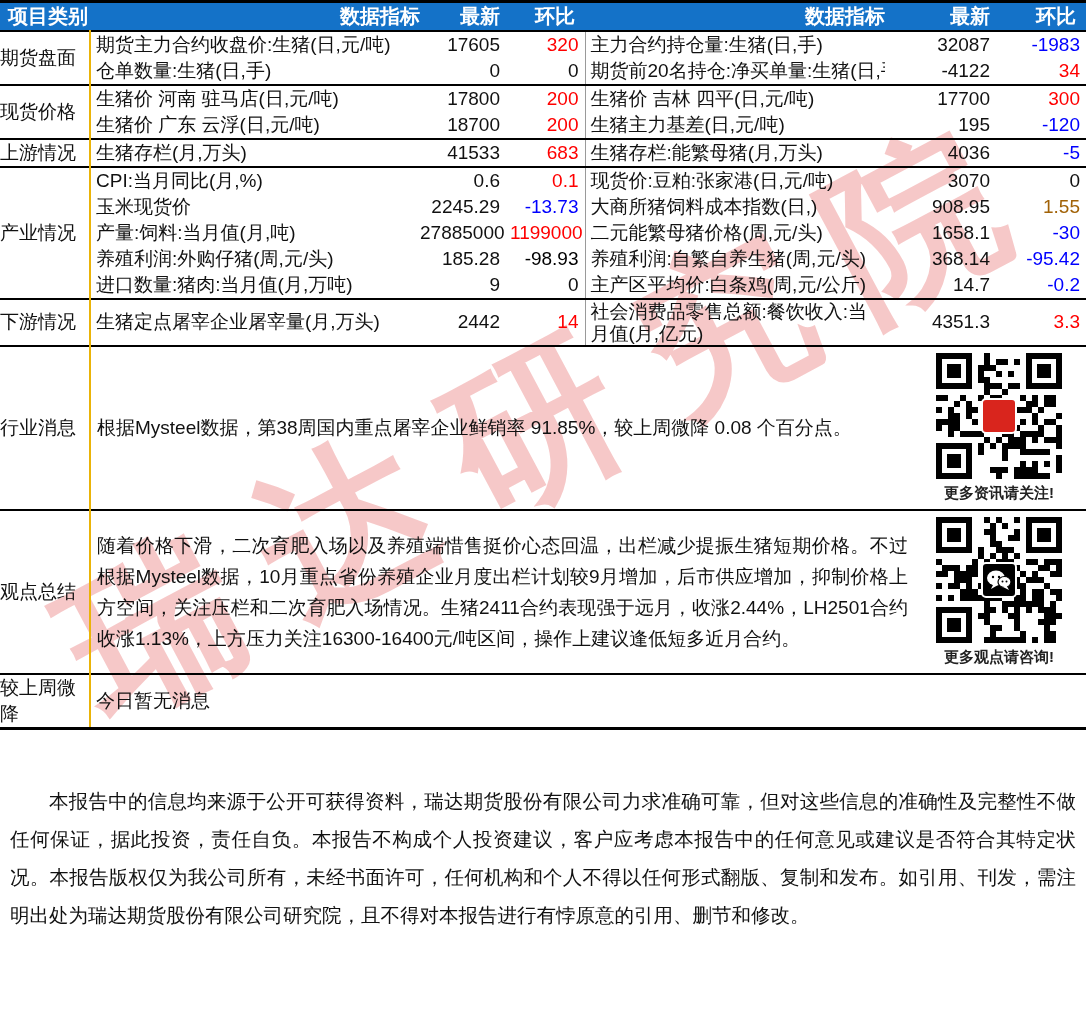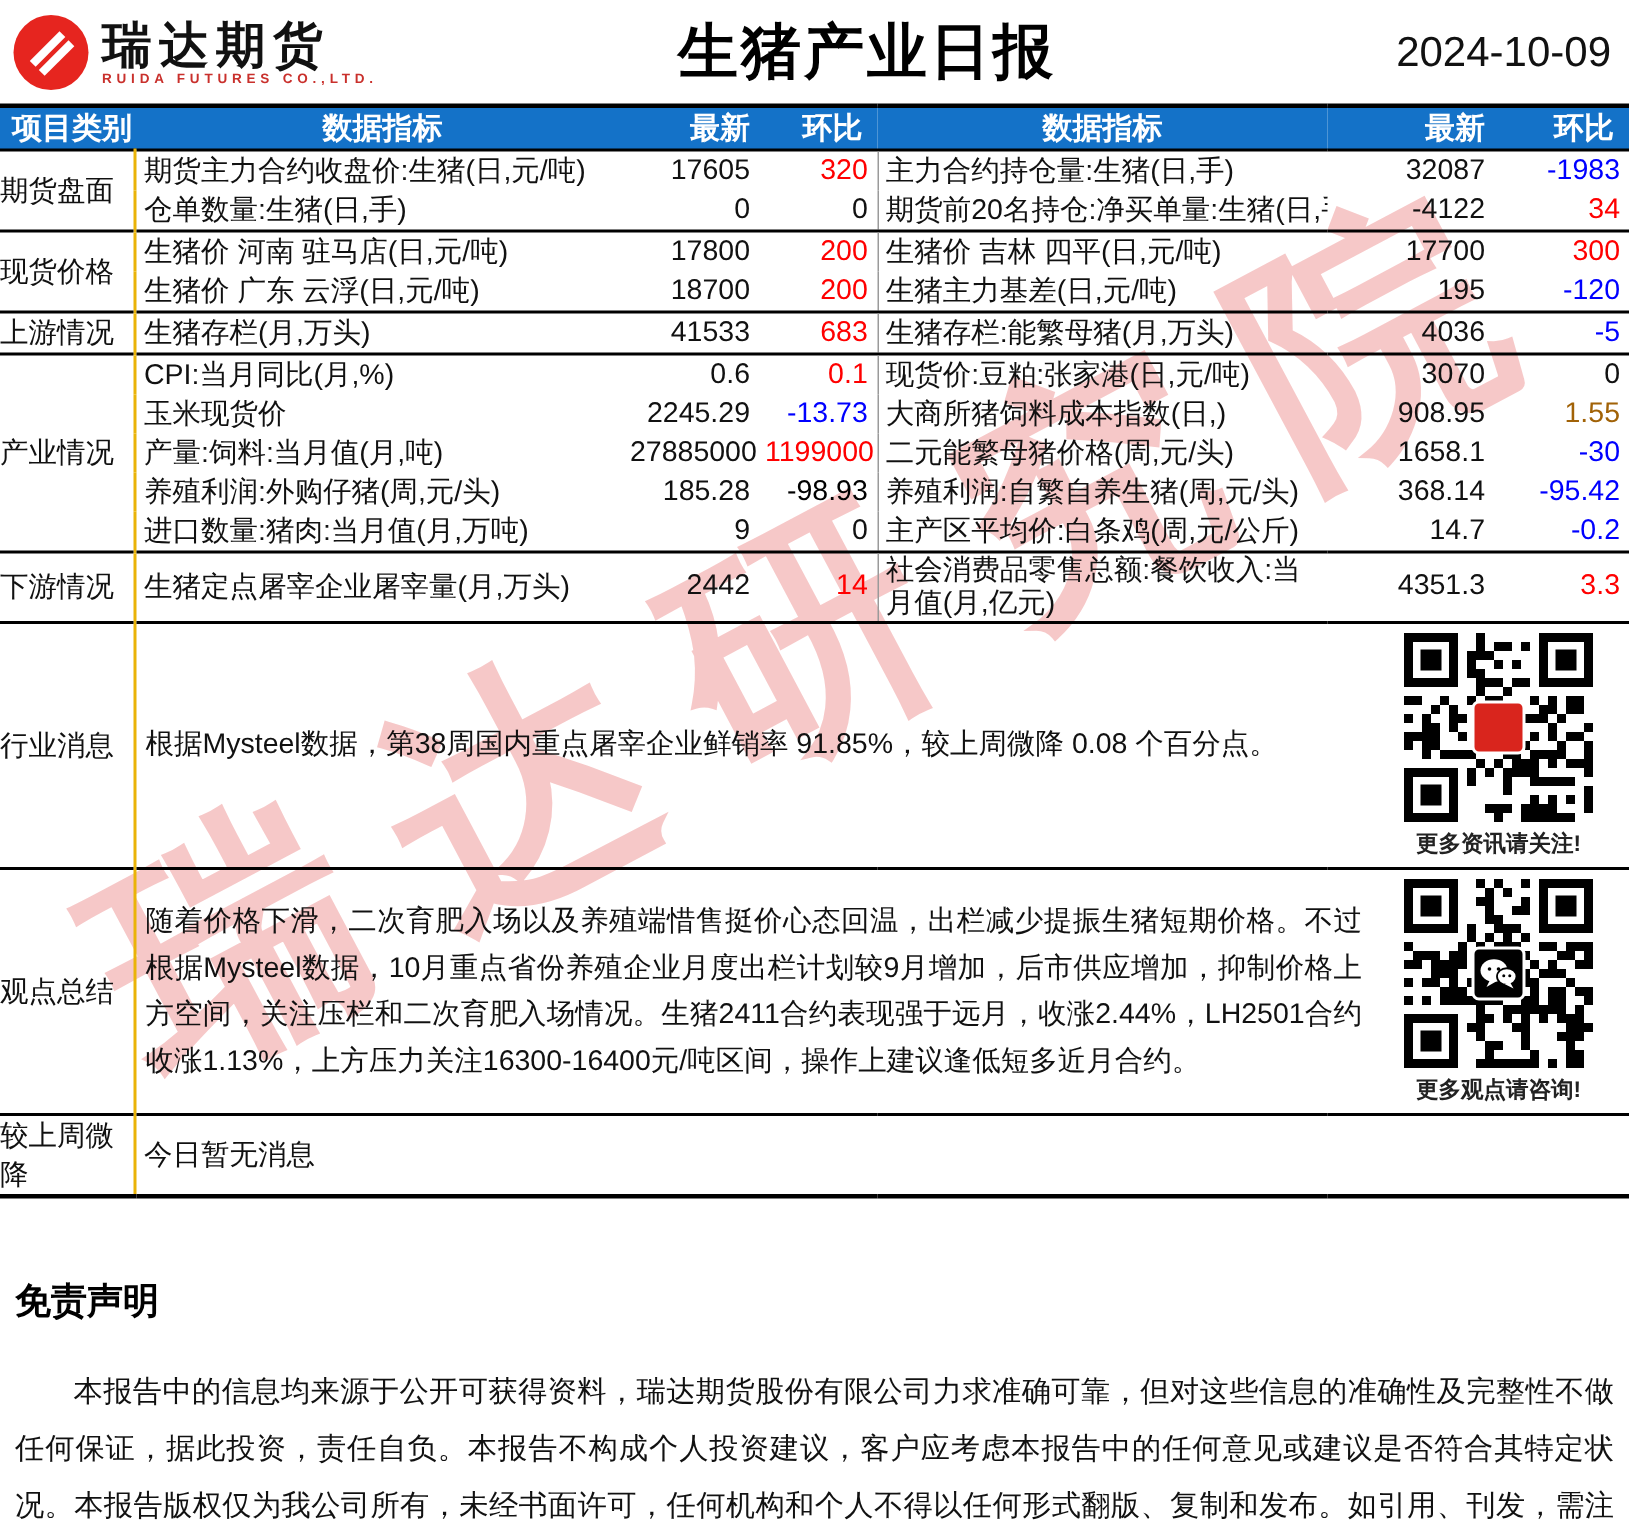--- a/index.html
+++ b/index.html
@@ -19,21 +19,21 @@
   .logo-txt { margin-left:8px; }
   .logo-cn { font-size:33px; font-weight:bold; letter-spacing:5px; color:#111; line-height:34px; }
   .logo-en { font-size:9px; letter-spacing:3.2px; color:#c9302c; font-weight:bold; }
   .main-title { flex:1; text-align:center; font-size:40px; font-weight:bold; color:#000; letter-spacing:2px; }
   .date { width:210px; text-align:right; font-size:28px; color:#111; padding-right:4px; }
 
   
   table { border-collapse:collapse; table-layout:fixed; width:1086px; border-top:3px solid #000; }
   thead th { background:#1472c8; color:#fff; font-size:20px; font-weight:bold; height:29px; }
   th.h-cat { text-align:left; padding-left:8px; }
-  th.h-ind { text-align:center; }
+  th.h-ind { text-align:right; }
   th.h-num { text-align:right; padding-right:10px; }
   tbody td { font-size:19px; color:#111; height:25px; vertical-align:middle; }
   td.cat { border-right:2px solid #eab308; text-align:left; font-size:19px;border-radius:11px; }
   td.ind { text-align:left; padding-left:5px; white-space:nowrap; overflow:hidden; }
   td.ind.wrap { white-space:normal; line-height:1.15; padding-top:1px; }
   td.num { text-align:right; padding-right:10px; }
   td.chg { text-align:right; padding-right:6px; }
   td.rind { border-left:1px solid #9a9a9a; }
   tr.gs > td { border-top:2px solid #000; }
   tr.last > td { border-bottom:3px solid #000; }
@@ -66,35 +66,20 @@
   .disc-body { margin-top:26px; font-size:19.5px; line-height:38px; color:#111; text-align:justify; text-indent:2em; }
 </style>
 </head>
 <body>
 
 <div class="page">
   <div class="watermark">瑞达研究院</div>
 
   <div class="content">
 
-    <div class="topbar">
-      <div class="logo">
-        <svg width="52" height="52" viewBox="0 0 52 52">
-          <circle cx="26" cy="26" r="25" fill="#e6251f"></circle>
-          <rect x="12" y="20" width="28" height="5.5" fill="#fff" transform="rotate(-45 26 26)"></rect>
-          <rect x="12" y="28.5" width="28" height="5.5" fill="#fff" transform="rotate(-45 26 26)"></rect>
-        </svg>
-        <div class="logo-txt">
-          <div class="logo-cn">瑞达期货</div>
-          <div class="logo-en">RUIDA FUTURES CO.,LTD.</div>
-        </div>
-      </div>
-      <div class="main-title">生猪产业日报</div>
-      <div class="date">2024-10-09</div>
-    </div>
 
     <table>
       <colgroup>
         <col style="width:90px">
           <col style="width:330px">
           <col style="width:90px">
           <col style="width:75px">
         <col style="width:300px">
           <col style="width:115px">
           <col style="width:86px">
@@ -536,17 +521,16 @@
         <tr class="gs last" style="height:33px">
           <td class="cat">较上周微降</td>
           <td colspan="6" class="ind keynote">今日暂无消息</td>
         </tr>
       </tbody>
     </table>
 
 
 
     <div class="disclaimer">
-      <div class="disc-title">免责声明</div>
       <div class="disc-body">本报告中的信息均来源于公开可获得资料，瑞达期货股份有限公司力求准确可靠，但对这些信息的准确性及完整性不做任何保证，据此投资，责任自负。本报告不构成个人投资建议，客户应考虑本报告中的任何意见或建议是否符合其特定状况。本报告版权仅为我公司所有，未经书面许可，任何机构和个人不得以任何形式翻版、复制和发布。如引用、刊发，需注明出处为瑞达期货股份有限公司研究院，且不得对本报告进行有悖原意的引用、删节和修改。</div>
     </div>
   </div>
 </div>
 
 </body></html>

